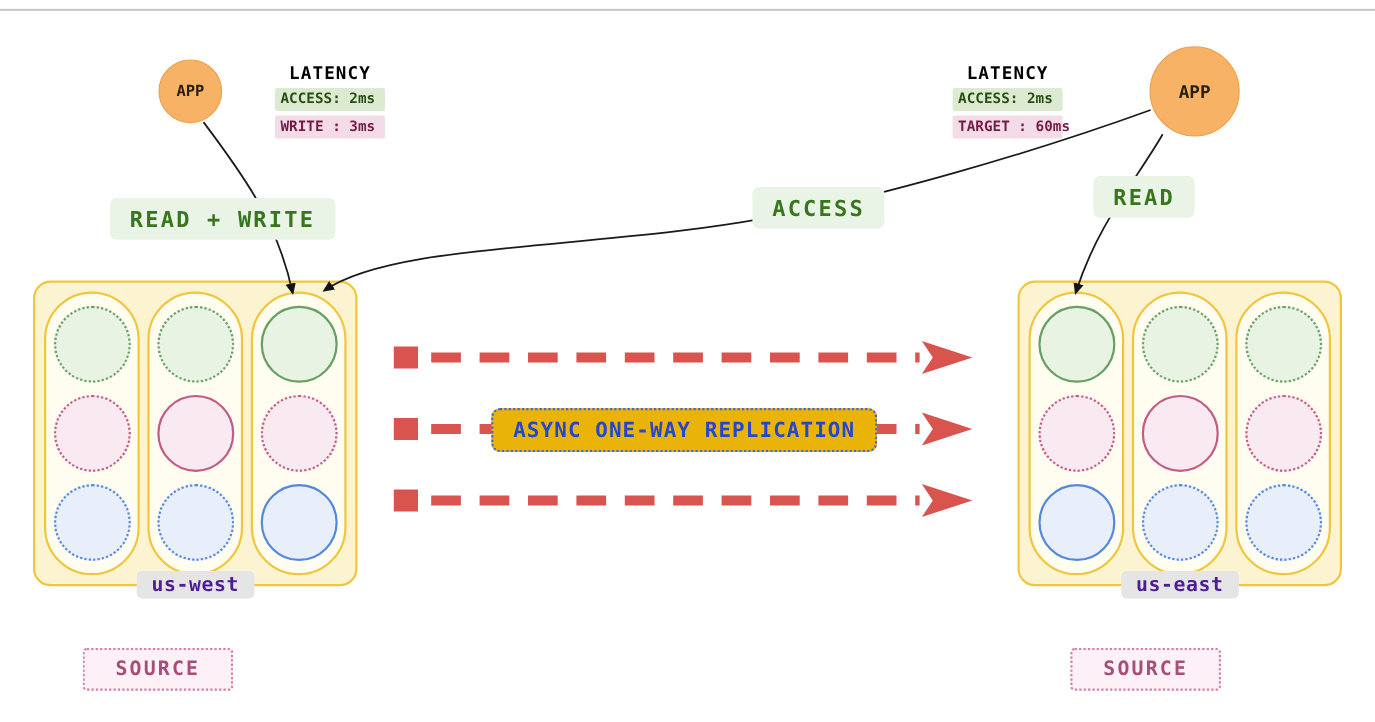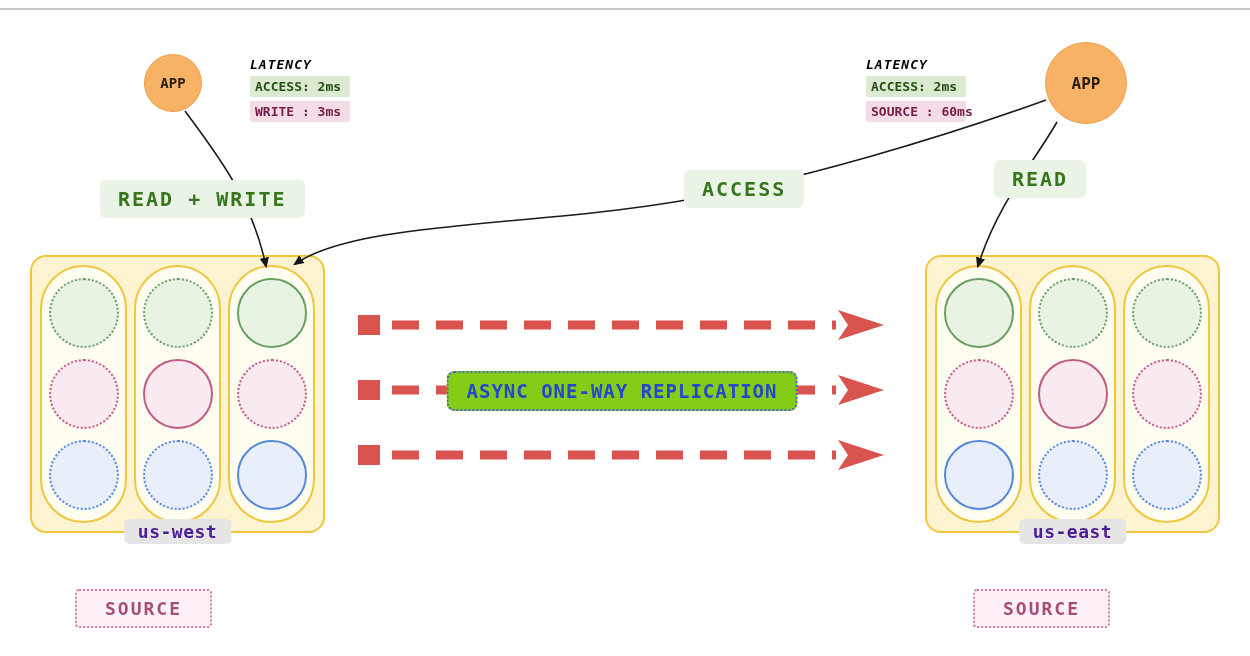--- a/index.html
+++ b/index.html
@@ -13,34 +13,34 @@
   .conn { fill:none; stroke:#1a1a1a; stroke-width:1.6px; }
 
   .app { position:absolute; border-radius:50%; background:#f8b266; border:1px solid #eca14f;
          display:flex; align-items:center; justify-content:center; font-weight:bold; color:#272013; }
   .app-left  { left:144px; top:54px;  width:58px; height:58px; font-size:14px; }
   .app-right { left:1045px; top:42px; width:82px; height:82px; font-size:16px; }
 
   .latency { position:absolute; width:100px; display:flex; flex-direction:column; gap:4px; }
   .latency-left  { left:250px; top:57px; }
   .latency-right { left:866px; top:57px; }
-  .latency-title { font-size:13px; font-weight:bold; letter-spacing:1px; color:#000;font-style:italic; }
+  .latency-title { text-align:center; font-size:16px; font-weight:bold; letter-spacing:1px; color:#000; }
   .lat-badge { display:block; width:100%; font-size:13px; font-weight:bold; padding:3px 5px;
                border-radius:2px; white-space:nowrap; }
   .lat-access { background:#dcead2; color:#274e13; }
   .lat-write  { background:#f3dce6; color:#741b47; }
 
   .flow-badge { position:absolute; background:#eaf4e6; color:#38761d; font-size:20px; font-weight:bold;
                 letter-spacing:2px; padding:7px 18px; border-radius:6px; white-space:nowrap; }
   .badge-read-write { left:100px; top:180px; }
   .badge-write { left:684px; top:170px; }
   .badge-read  { left:994px; top:160px; }
 
   .async-label { position:absolute; left:622px; top:371px; transform:translateX(-50%);
-                 background:#84cc16; border:2px dotted #4565d8; color:#2447cf; font-size:19px;
+                 background:#eab308; border:2px dotted #4565d8; color:#2447cf; font-size:19px;
                  font-weight:bold; letter-spacing:1px; padding:7px 18px; border-radius:8px; white-space:nowrap; }
 
   .cluster { position:absolute; top:255px; width:295px; height:278px; background:#fcf3d0;
              border:2px solid #f0c63e; border-radius:16px; }
   .cluster-left  { left:30px; }
   .cluster-right { left:925px; }
   .columns { position:absolute; left:8px; right:8px; top:8px; bottom:8px; display:flex; gap:7px; }
   .node-column { flex:1; border:2px solid #f0c63e; border-radius:46px; background:#fffcf0;
                  display:flex; flex-direction:column; align-items:center; justify-content:space-evenly; }
   .node { width:70px; height:70px; border-radius:50%; }
@@ -146,21 +146,21 @@
 
   <div class="latency latency-left">
     <div class="latency-title">LATENCY</div>
     <span class="lat-badge lat-access">ACCESS: 2ms</span>
     <span class="lat-badge lat-write">WRITE : 3ms</span>
   </div>
 
   <div class="latency latency-right">
     <div class="latency-title">LATENCY</div>
     <span class="lat-badge lat-access">ACCESS: 2ms</span>
-    <span class="lat-badge lat-write">SOURCE : 60ms</span>
+    <span class="lat-badge lat-write">TARGET : 60ms</span>
   </div>
 
   <div class="flow-badge badge-read-write">READ + WRITE</div>
   <div class="flow-badge badge-write">ACCESS</div>
   <div class="flow-badge badge-read">READ</div>
 
   <div class="async-label">ASYNC ONE-WAY REPLICATION</div>
 
   <div class="role-badge role-source">SOURCE</div>
   <div class="role-badge role-target">SOURCE</div>

